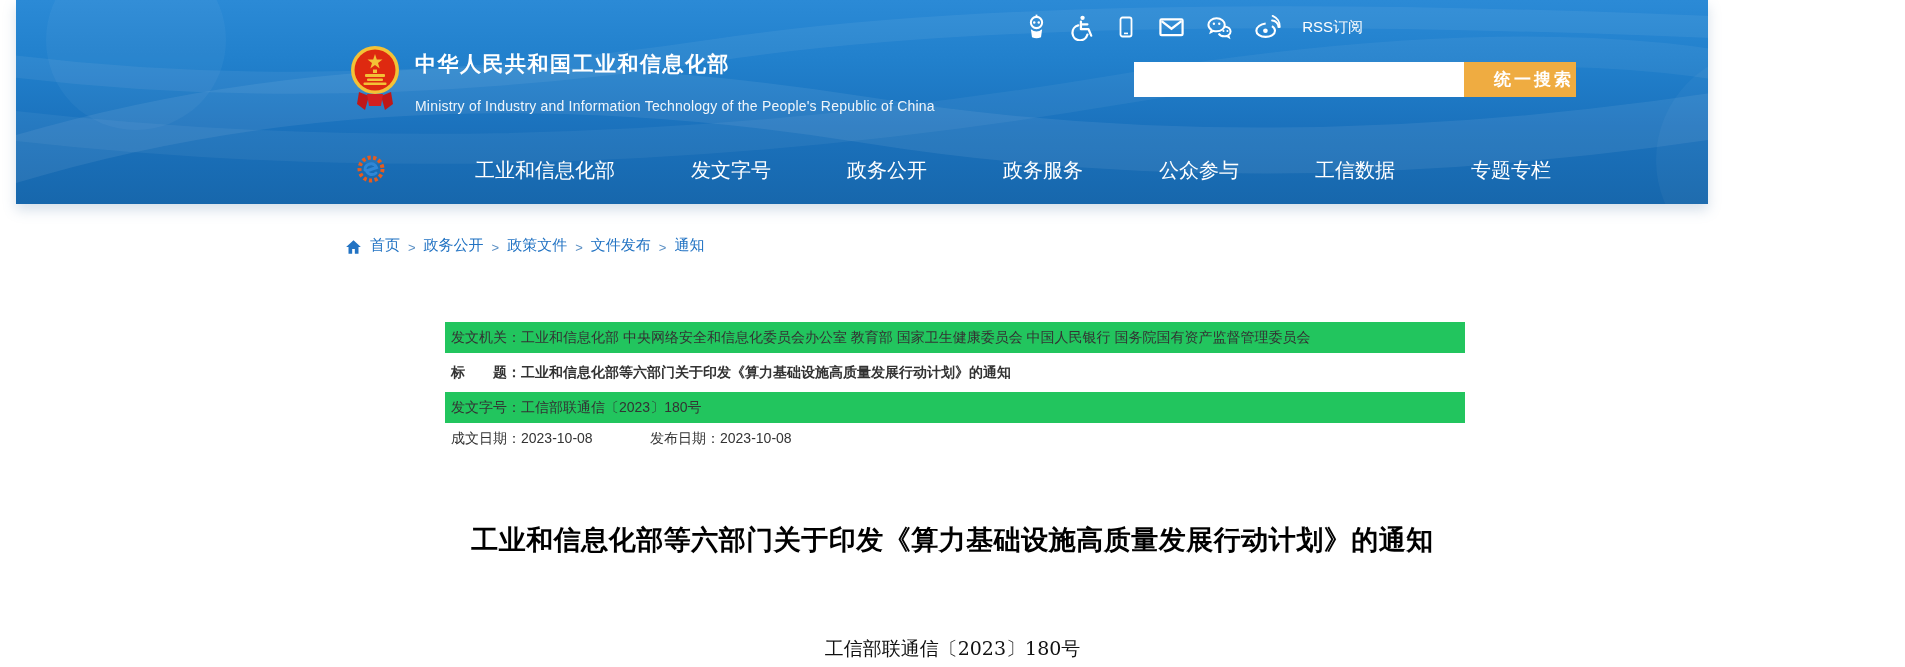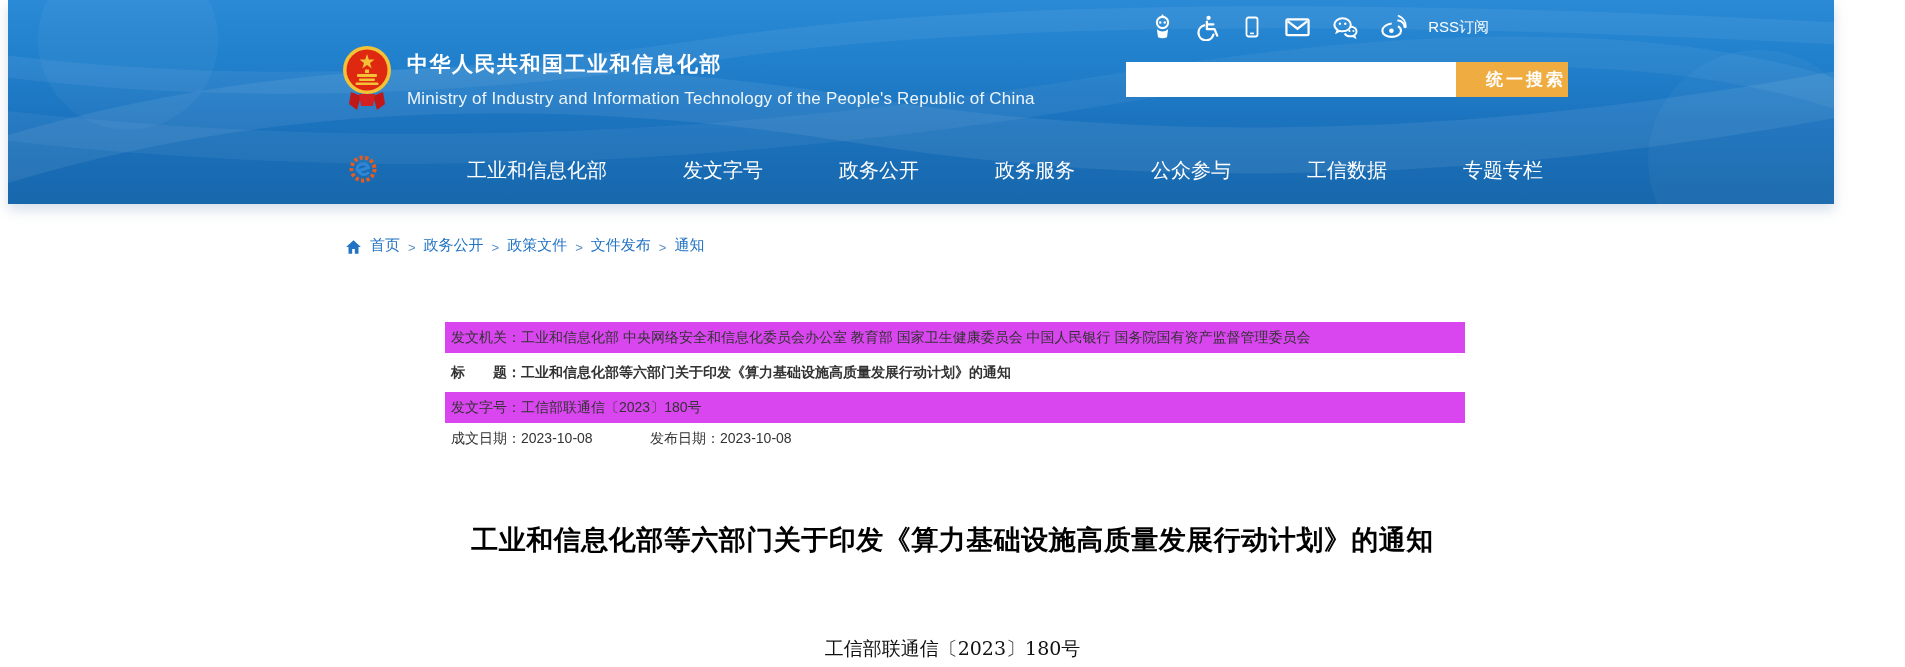--- a/index.html
+++ b/index.html
@@ -1,33 +1,33 @@
 <!DOCTYPE html>
 <html><head>
 <meta charset="utf-8">
 <style>
   * { margin:0; padding:0; box-sizing:border-box; }
   html,body { width:1905px; height:667px; overflow:hidden; background:#fff;
     font-family:"Liberation Sans","DejaVu Sans",sans-serif; }
 
   
-  .banner { position:absolute; left:8px; top:0; width:1826px; height:204px;
+  .banner { position:absolute; left:16px; top:0; width:1692px; height:204px;
     background:linear-gradient(180deg,#2b8ad6 0%,#2180cc 30%,#1b72bd 62%,#1767ac 100%);
     box-shadow:0 6px 12px rgba(90,130,170,.25); }
   .banner-deco { position:absolute; inset:0; pointer-events:none; }
 
   .utility { position:absolute; top:13px; right:345px; display:flex; align-items:center; gap:19px; }
   .utility svg { display:block; }
   .rss { color:#fff; font-size:15px; line-height:28px; }
 
   .brand { position:absolute; left:333px; top:44px; display:flex; }
   .emblem { width:52px; height:68px; }
   .brand-text { margin-left:14px; }
   .brand-cn { color:#fff; font-size:21px; font-weight:bold; letter-spacing:1.5px; line-height:40px; }
-  .brand-en { color:rgba(255,255,255,.92); font-size:17px; margin-top:5px; letter-spacing:.2px; }
+  .brand-en { color:rgba(255,255,255,.92); font-size:14px; margin-top:14px; letter-spacing:.2px; }
 
   .search { position:absolute; top:62px; left:1118px; display:flex; }
   .search input { width:330px; height:35px; border:none; outline:none; padding:0 10px; font-size:15px; }
   .search button { width:112px; height:35px; border:none; background:#efac41; color:#fff;
     font-size:17px; font-weight:bold; letter-spacing:3px; cursor:pointer;
     font-family:"Liberation Sans","DejaVu Sans",sans-serif;padding-left:28px; }
 
   .quick-links { position:absolute; top:103px; left:1118px; width:442px;
     display:flex; justify-content:space-between; }
   .quick-links span { color:#fff; font-size:17px; font-weight:bold; cursor:pointer; }
@@ -39,21 +39,21 @@
   .nav-items span { color:#fff; font-size:20px; cursor:pointer; white-space:nowrap; }
 
   
   .crumbs { position:absolute; left:345px; top:236px; display:flex; align-items:flex-end;
     gap:8px; color:#2273c3; font-size:15px; }
   .crumbs .sep { color:#5a8fc4; font-size:13px; }
   .crumbs a { color:#2273c3; text-decoration:none; cursor:pointer; }
 
   .meta { position:absolute; left:445px; top:322px; width:1020px; font-size:14px; color:#333; }
   .meta-row { display:flex; padding:7px 6px; line-height:17px; }
-  .meta-row.alt { background:#d946ef; }
+  .meta-row.alt { background:#22c55e; }
   .meta-row.tall { padding:11px 6px;font-weight:bold; }
   .pair { display:flex; }
   .pair.first { width:199px; }
   .meta-label { white-space:pre; }
   .meta-value { white-space:pre-wrap; }
 
   .article-title { position:absolute; left:0; top:522px; width:1905px; text-align:center;
     font-size:27px; font-weight:bold; color:#000; letter-spacing:.5px; }
   .doc-number { position:absolute; left:0; top:636px; width:1905px; text-align:center;
     font-size:19px; color:#111; font-family:"DejaVu Serif","Liberation Serif",serif; }

